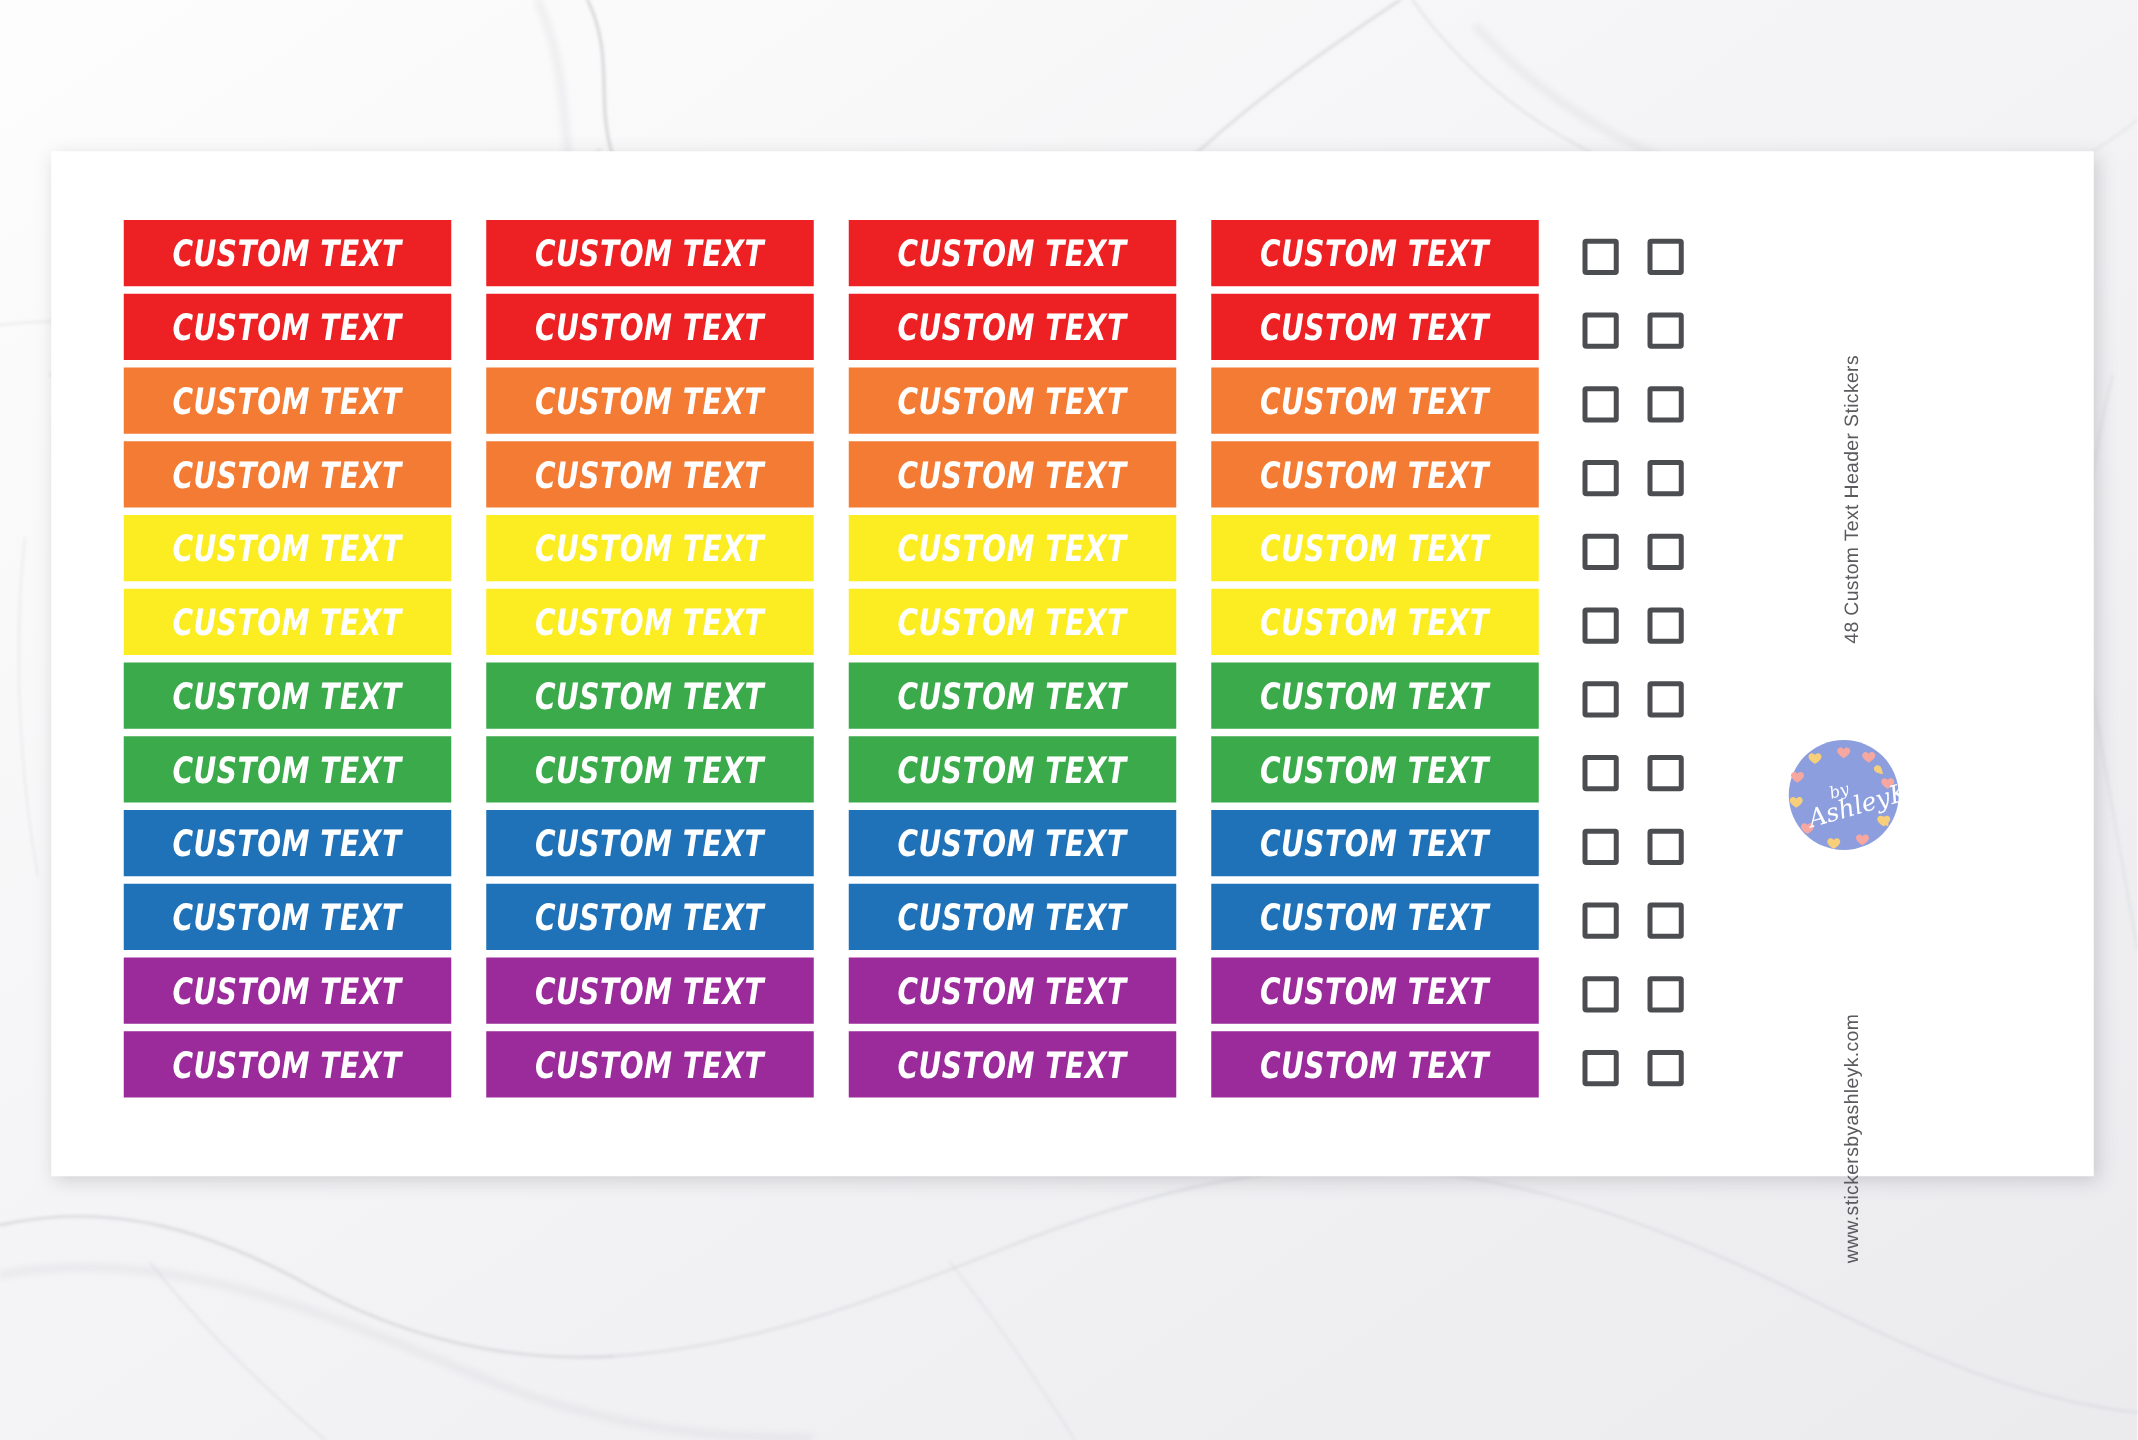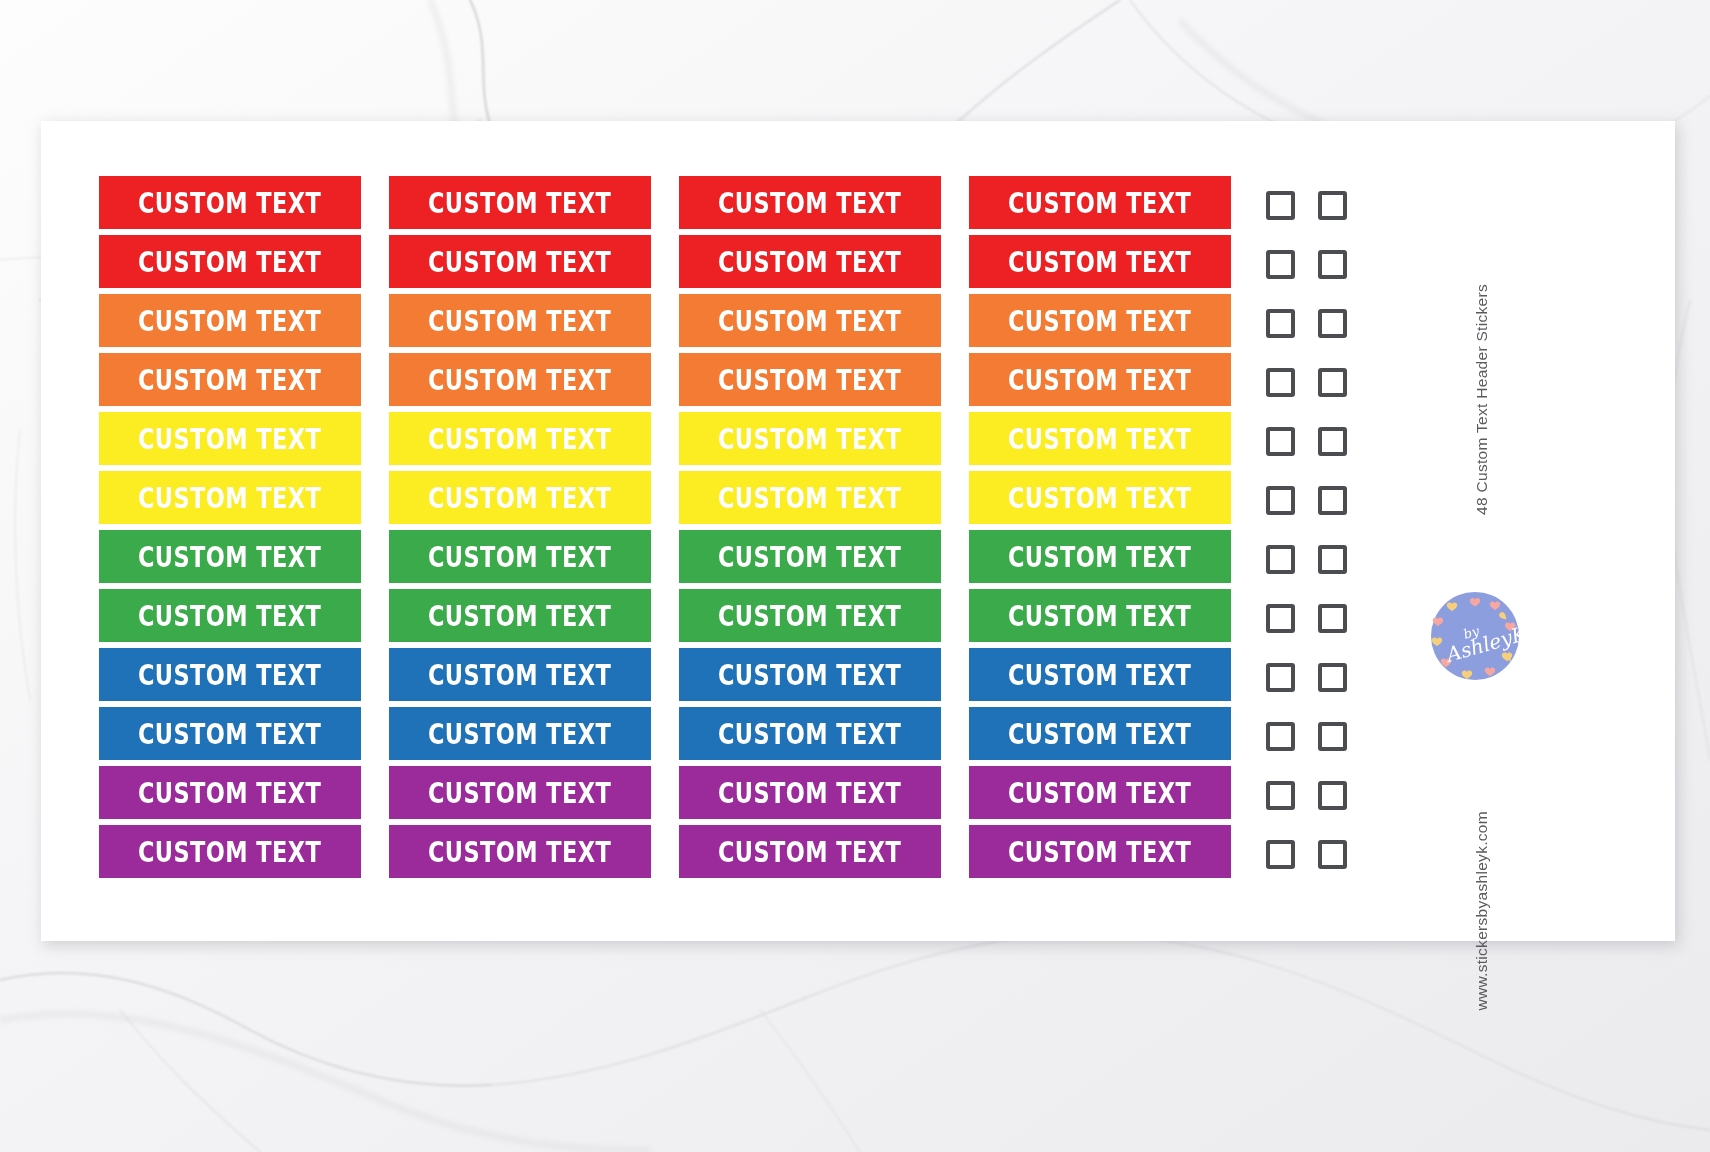--- a/index.html
+++ b/index.html
@@ -29,20 +29,21 @@
 
   
   #sticker-grid {
     position:absolute;
     left:58px; top:55px;
     width:1155px;
     display:grid;
     grid-template-columns:repeat(4, 262px);
     column-gap:28px;
     row-gap:6px;
+    font-style:italic;
   }
   .sticker {
     height:53px;
     display:flex;
     align-items:center;
     justify-content:center;
     user-select:none;
   }
   .sticker-label {
     color:#ffffff;

